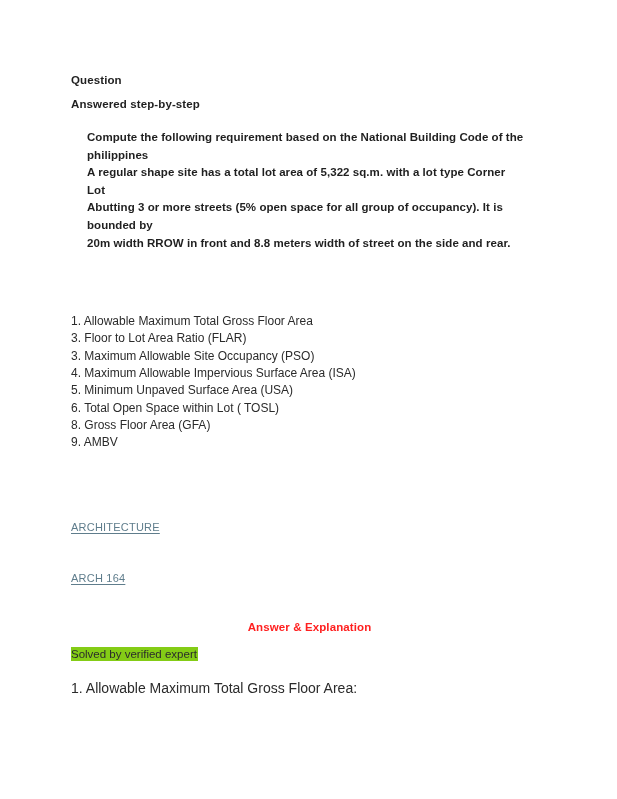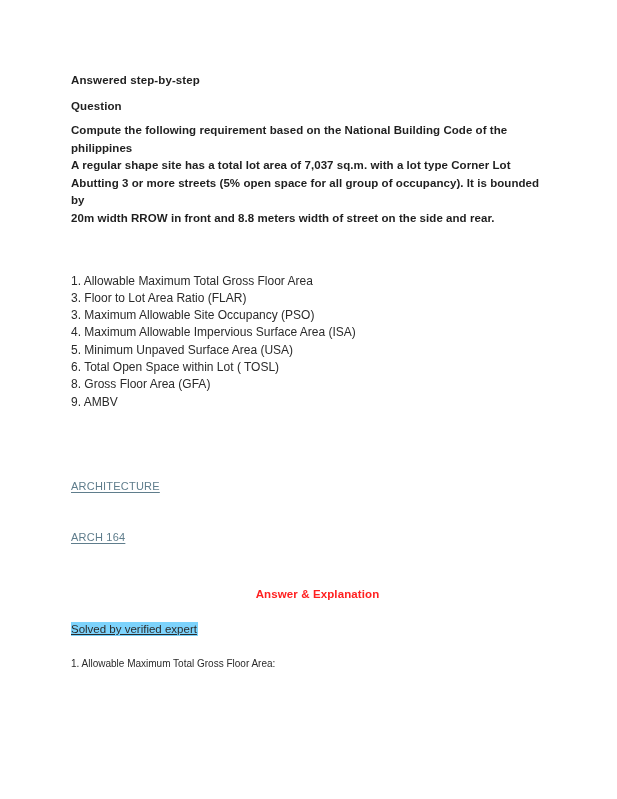--- a/index.html
+++ b/index.html
@@ -38,21 +38,21 @@
   .heading.question-heading { margin: 0 0 7px 0; }
   .heading.answered-heading { margin: 0 0 9px 0; }
 
   
   .question-body {
     font-size: 11.5px;
     font-weight: bold;
     color: #1f1f1f;
     line-height: 17.6px;
     letter-spacing: 0.005em;
-    margin: 0;
+    margin: 16px;
   }
   .question-body .qline { display: block; }
 
   
   .req-list {
     margin: 0;
     padding: 0;
     list-style: none;
     font-size: 12px;
     font-weight: normal;
@@ -76,41 +76,40 @@
 
   
   .answer-header {
     text-align: center;
     font-size: 11.5px;
     font-weight: bold;
     color: #ff2020;
     line-height: 16px;
     letter-spacing: 0.01em;
     width: 477px;
-    margin: 8px;
+    margin: 0;
   }
 
   
   .hl-line {
     font-size: 11.5px;
     font-weight: normal;
     color: #2b2b2b;
     line-height: 17px;
   }
   .hl-line .hl {
-    background: #7dd3fc;
+    background: #84cc16;
     padding: 1px 1px 1px 0;
     box-decoration-break: clone;
-    text-decoration: underline;
     -webkit-box-decoration-break: clone;
   }
 
   
   .final-line {
-    font-size: 10px;
+    font-size: 14px;
     font-weight: normal;
     color: #2b2b2b;
     line-height: 17px;
     margin: 0;
   }
 
   
   .sp-after-question { height: 45px; }
   .sp-after-list     { height: 31px; }
   .sp-between-links  { height: 36px; }
@@ -118,28 +117,28 @@
   .sp-after-answer   { height: 11px; }
   .sp-between-hl     { height: 8px; }
   .sp-before-final   { height: 9px; }
 </style>
 </head>
 <body>
 
 <div class="page">
   <div class="content">
 
+    <div class="heading question-heading">Question</div>
+
     <div class="heading answered-heading">Answered step-by-step</div>
-
-    <div class="heading question-heading">Question</div>
 
     <div class="question-body">
       <span class="qline">Compute the following requirement based on the National Building Code of the</span>
       <span class="qline">philippines</span>
-      <span class="qline">A regular shape site has a total lot area of 7,037 sq.m. with a lot type Corner Lot</span>
+      <span class="qline">A regular shape site has a total lot area of 5,322 sq.m. with a lot type Corner Lot</span>
       <span class="qline">Abutting 3 or more streets (5% open space for all group of occupancy). It is bounded by</span>
       <span class="qline">20m width RROW in front and 8.8 meters width of street on the side and rear.</span>
     </div>
 
     <div class="sp-after-question"></div>
 
     <ul class="req-list">
       <li>1. Allowable Maximum Total Gross Floor Area</li>
       <li>3. Floor to Lot Area Ratio (FLAR)</li>
       <li>3. Maximum Allowable Site Occupancy (PSO)</li>

